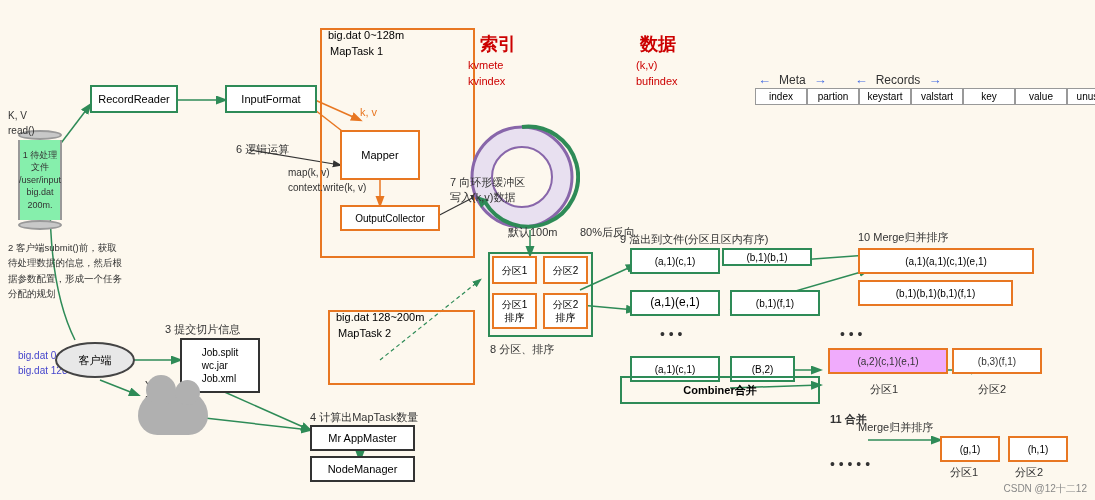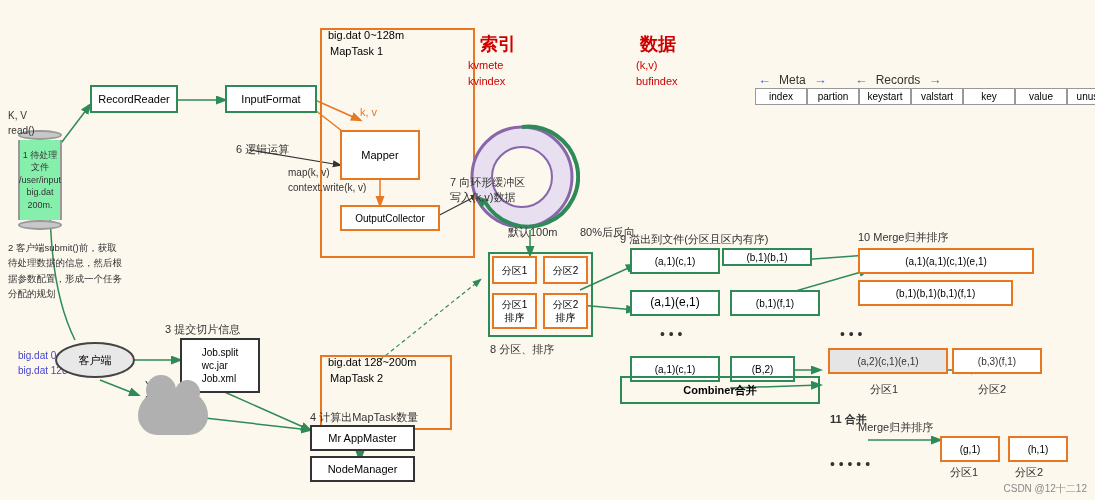--- a/index.html
+++ b/index.html
@@ -257,21 +257,21 @@
   </div>
 
   <div class="text-label" style="left:236px; top:142px;">
     <span style="font-size:11px;">6 逻辑运算</span>
   </div>
 
   <div class="box box-orange" style="left:340px; top:205px; width:100px; height:26px;">
     <span style="font-size:10px;">OutputCollector</span>
   </div>
 
-  <div class="box outer-orange" style="left:320px; top:310px; width:132px; height:75px;margin-top:45px;">
+  <div class="box outer-orange" style="left:328px; top:310px; width:147px; height:75px;">
     <span style="position:absolute; top:-2px; left:6px; font-size:11px;">big.dat 128~200m</span>
     <span style="position:absolute; top:14px; left:8px; font-size:11px;">MapTask 2</span>
   </div>
 
   <div class="ring-container" style="left:465px; top:120px;">
     <svg width="115" height="115">
       <circle cx="57" cy="57" r="50" fill="#e8e0f0" stroke="#8866aa" stroke-width="3"></circle>
       <circle cx="57" cy="57" r="30" fill="#fdf8ee" stroke="#8866aa" stroke-width="2"></circle>
 
       <path d="M 57 7 A 50 50 0 1 1 20 82" fill="none" stroke="#2e8b57" stroke-width="4"></path>
@@ -380,21 +380,21 @@
   <div class="box box-green" style="left:730px; top:356px; width:65px; height:26px;">
     <span style="font-size:10px;">(B,2)</span>
   </div>
 
   <div class="box outer-green" style="left:620px; top:376px; width:200px; height:28px;">
     <span style="font-size:11px; font-weight:bold;">Combiner合并</span>
   </div>
 
   <div class="text-label" style="left:828px; top:348px; font-size:11px;">
     <div style="display:flex; gap:4px;">
-      <div class="box box-orange" style="position:relative; width:120px; height:26px; border:2px solid #e87722; background:#e5e5e5; display:flex; align-items:center; justify-content:center; font-size:10px;">
+      <div class="box box-orange" style="position:relative; width:120px; height:26px; border:2px solid #e87722; background:#f0abfc; display:flex; align-items:center; justify-content:center; font-size:10px;">
         <span>(a,2)(c,1)(e,1)</span>
       </div>
       <div class="box box-orange" style="position:relative; width:90px; height:26px; border:2px solid #e87722; background:white; display:flex; align-items:center; justify-content:center; font-size:10px;">
         <span>(b,3)(f,1)</span>
       </div>
     </div>
   </div>
 
   <div class="text-label" style="left:870px; top:382px; font-size:11px;">
     <span>分区1</span>

